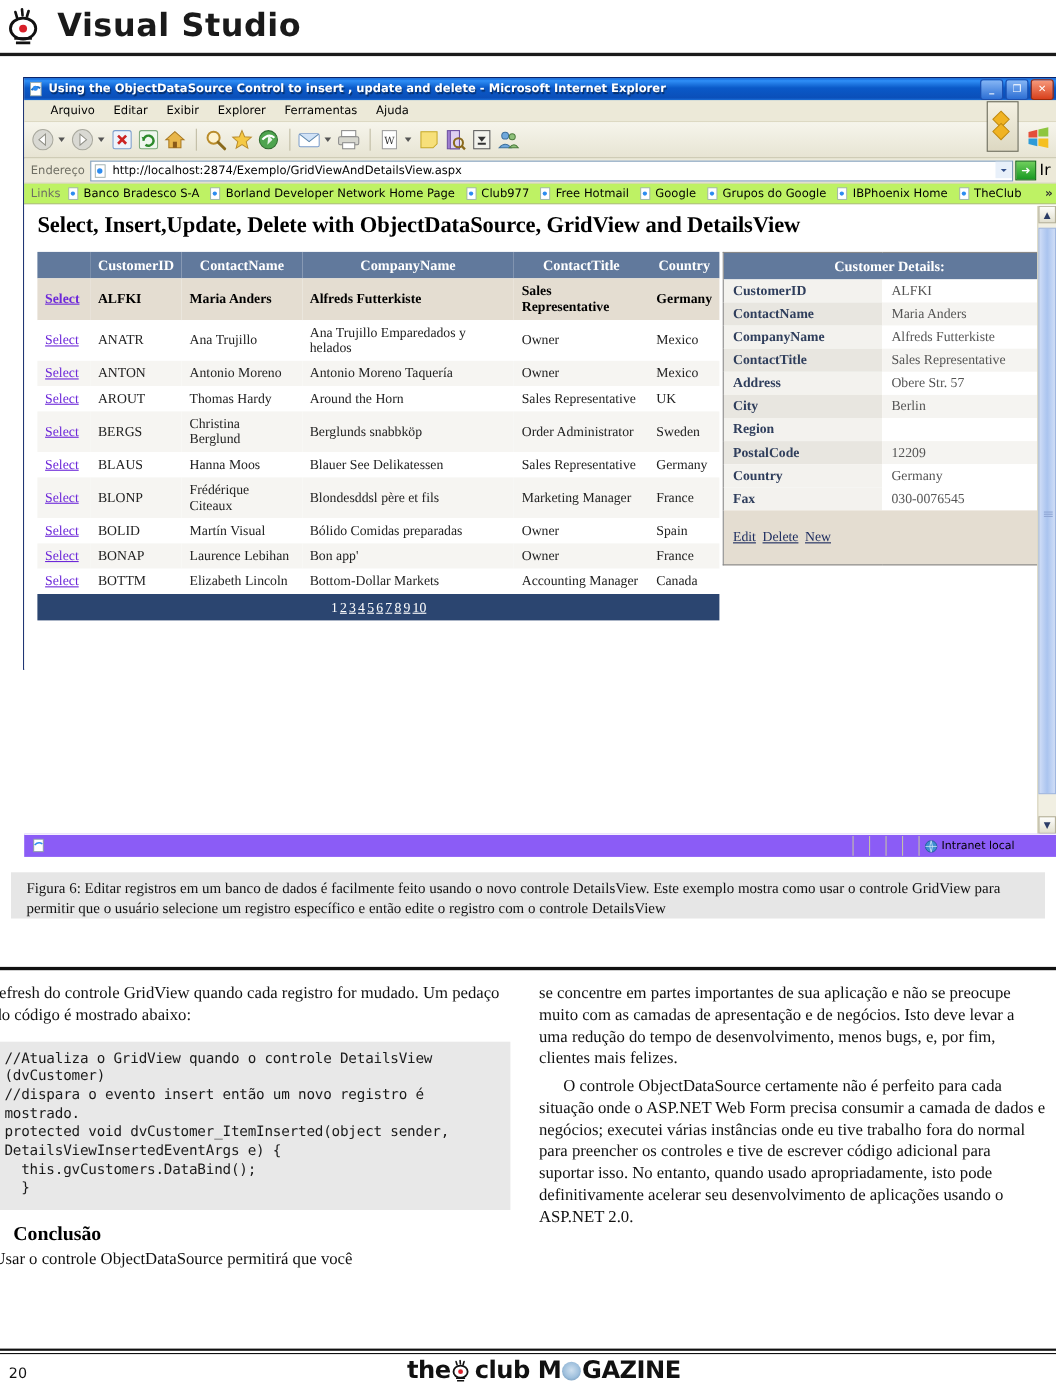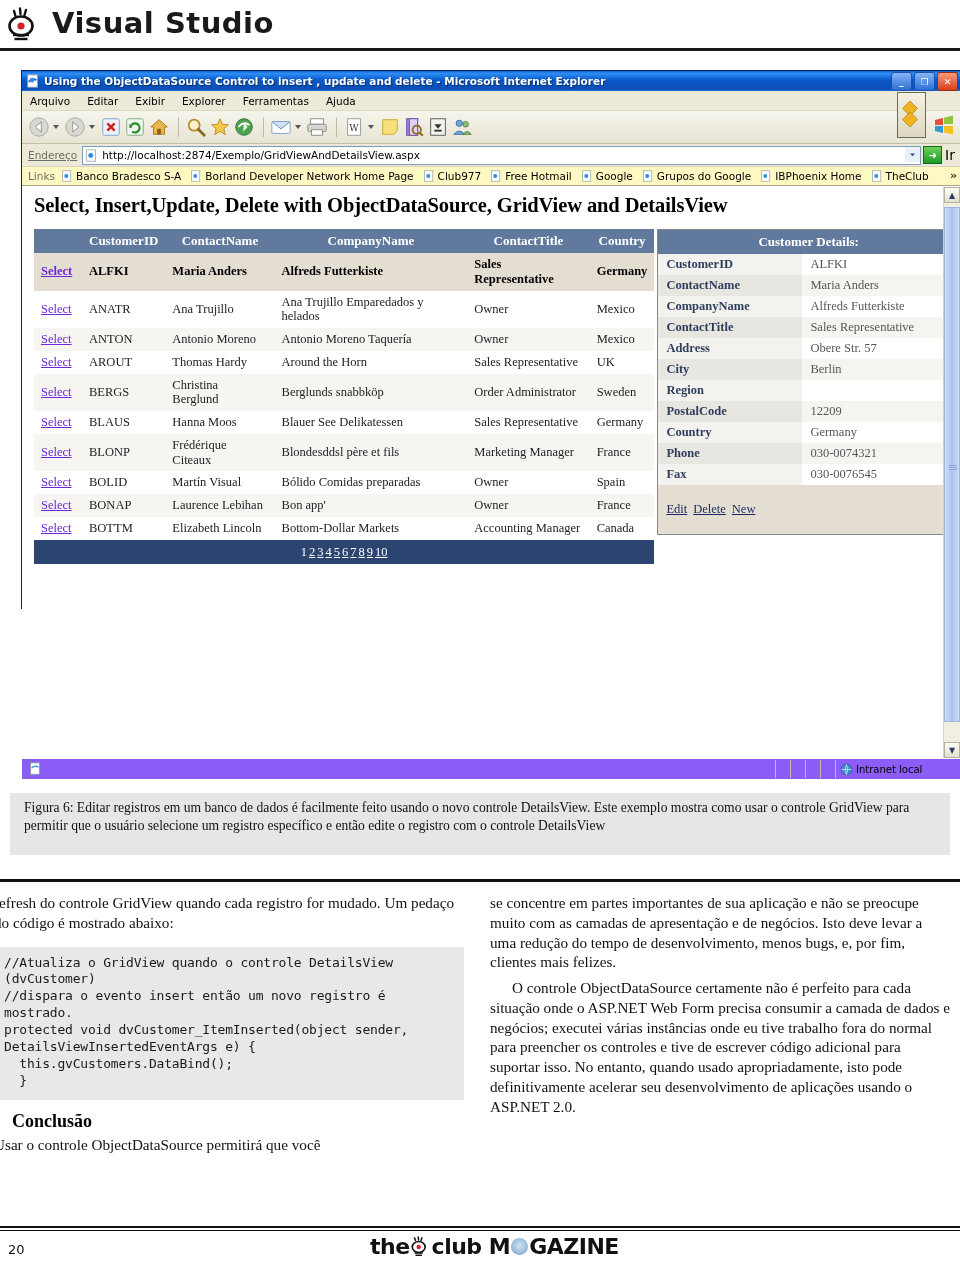--- a/index.html
+++ b/index.html
@@ -38,21 +38,21 @@
   .win-btn{
     width:19px;height:17px;border:1px solid #1c4fb0;border-radius:3px;
     background:linear-gradient(to bottom,#86b6f5,#2d6fd4);
     display:flex;align-items:center;justify-content:center;
     font-family:"DejaVu Sans",sans-serif;font-size:9px;color:#fff;font-weight:bold;
   }
   .win-btn.close{background:linear-gradient(to bottom,#f79a7c,#d8401c);border-color:#9c2a0c;}
 
   .menubar{
     height:19px;background:#ece9d8;display:flex;align-items:center;
-    padding-left:8px;border-bottom:1px solid #ddd9c3;
+    padding-left:24px;border-bottom:1px solid #ddd9c3;
   }
   .menubar span{
     font-family:"DejaVu Sans",sans-serif;font-size:10.5px;color:#000;margin-right:17px;
   }
   .toolbar{
     height:32px;background:linear-gradient(to bottom,#f6f5ec,#e7e4d3);
     display:flex;align-items:center;padding-left:6px;border-bottom:1px solid #c4c0a8;
     position:relative;
   }
   .tb-sep{width:1px;height:20px;background:#c0bca4;margin:0 6px;}
@@ -64,41 +64,41 @@
   .ie-logo-right{position:absolute;right:4px;top:3px;width:24px;height:24px;}
   .dl-badge{
     position:absolute;right:34px;top:-19px;width:27px;height:44px;
     border:1px solid #6b6b5a;background:linear-gradient(to bottom,#f4f1e2,#ddd8c2);
   }
 
   .addressbar{
     height:22px;background:#ece9d8;display:flex;align-items:center;
     padding-left:6px;border-bottom:1px solid #d6d2bb;position:relative;
   }
-  .ab-label{font-family:"DejaVu Sans",sans-serif;font-size:10.5px;color:#6e6e63;margin-right:5px;text-decoration:underline;}
+  .ab-label{font-family:"DejaVu Sans",sans-serif;font-size:10.5px;color:#6e6e63;margin-right:5px;}
   .ab-input{
     flex:1;height:17px;background:#fff;border:1px solid #7f9db9;display:flex;align-items:center;
     padding-left:2px;margin-right:2px;position:relative;
   }
   .ab-input .ie-ico{width:13px;height:13px;margin-right:4px;}
   .ab-url{font-family:"DejaVu Sans",sans-serif;font-size:10.5px;color:#000;white-space:nowrap;}
   .ab-drop{
     position:absolute;right:0;top:0;width:15px;height:15px;background:#e8f0fa;
     display:flex;align-items:center;justify-content:center;
   }
   .ab-go{display:flex;align-items:center;margin-right:5px;}
   .go-arrow{
     width:17px;height:16px;background:linear-gradient(to bottom,#6fcf5c,#199a22);
     border:1px solid #0f6b13;display:flex;align-items:center;justify-content:center;color:#fff;
     font-family:"DejaVu Sans",sans-serif;font-size:10px;
   }
   .go-text{font-family:"DejaVu Sans",sans-serif;font-size:14px;color:#000;margin-left:3px;}
 
   .linksbar{
-    height:18px;background:#fef9c3;display:flex;align-items:center;padding-left:6px;
+    height:18px;background:#bef264;display:flex;align-items:center;padding-left:6px;
     border-bottom:1px solid #a8a48c;position:relative;overflow:hidden;
   }
   .links-label{font-family:"DejaVu Sans",sans-serif;font-size:10.5px;color:#6e6e63;margin-right:6px;}
   .link-item{display:flex;align-items:center;margin-right:9px;white-space:nowrap;}
   .link-item .ie-ico{width:12px;height:12px;margin-right:3px;}
   .link-item span{font-family:"DejaVu Sans",sans-serif;font-size:10.5px;color:#000;}
   .links-more{position:absolute;right:3px;top:2px;font-family:"DejaVu Sans",sans-serif;font-size:11px;font-weight:bold;color:#333;}
 
   
   .canvas{
@@ -170,21 +170,21 @@
   .sb-cells{position:absolute;right:0;top:0;height:20px;display:flex;align-items:center;}
   .sb-cell{width:14px;height:18px;border-left:1px solid #c4c0a8;}
   .sb-zone{
     width:120px;height:18px;border-left:1px solid #c4c0a8;display:flex;align-items:center;padding-left:4px;
   }
   .sb-zone span{font-family:"DejaVu Sans",sans-serif;font-size:10px;color:#000;margin-left:3px;}
 
   
   .figcap{
     position:absolute;left:10px;top:793px;width:940px;
-    background:#e6e6e6;padding:6px 10px 20px 14px;box-sizing:border-box;
+    background:#e6e6e6;padding:6px 10px 0 14px;box-sizing:border-box;
     font-family:"Liberation Serif",serif;font-size:13.6px;color:#111;line-height:1.33;
   }
   .figcap-rule{position:absolute;left:0;top:879px;width:960px;height:3px;background:#111;}
 
   
   .col{position:absolute;top:893px;font-family:"Liberation Serif",serif;font-size:15.2px;color:#111;line-height:1.30;}
   .col.left{left:-6px;width:470px;}
   .col.right{left:490px;width:462px;}
   .col p{margin:0 0 6px 0;}
   .col p.indent{text-indent:22px;}
@@ -569,24 +569,20 @@
           <td class="k">Region</td>
           <td class="v"></td>
         </tr>
         <tr class="alt">
           <td class="k">PostalCode</td>
           <td class="v">12209</td>
         </tr>
         <tr>
           <td class="k">Country</td>
           <td class="v">Germany</td>
-        </tr>
-        <tr class="alt">
-          <td class="k">Phone</td>
-          <td class="v">030-0074321</td>
         </tr>
         <tr>
           <td class="k">Fax</td>
           <td class="v">030-0076545</td>
         </tr>
         <tr class="cmd">
           <td colspan="2">
             <a>Edit</a><a>Delete</a><a>New</a>
           </td>
         </tr>

